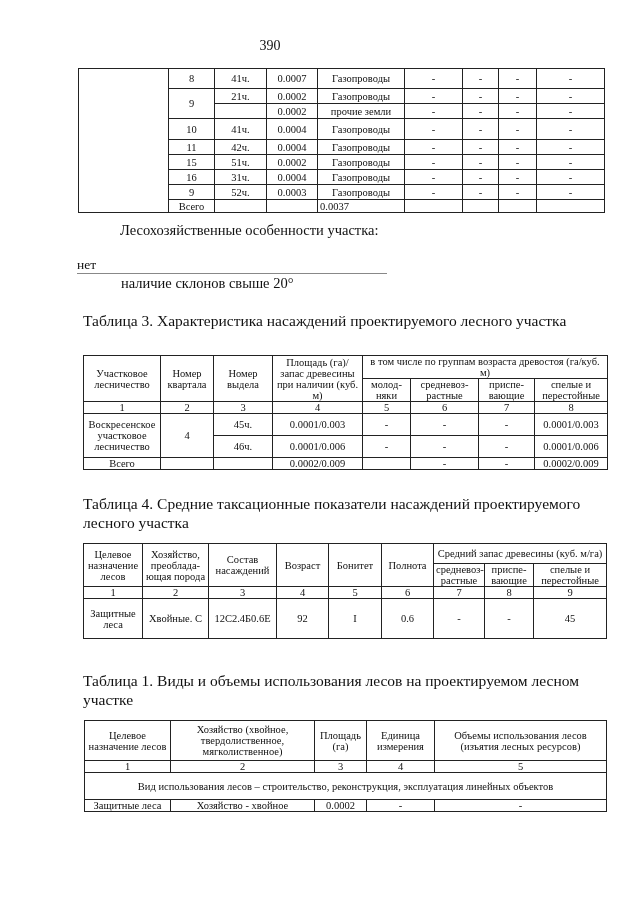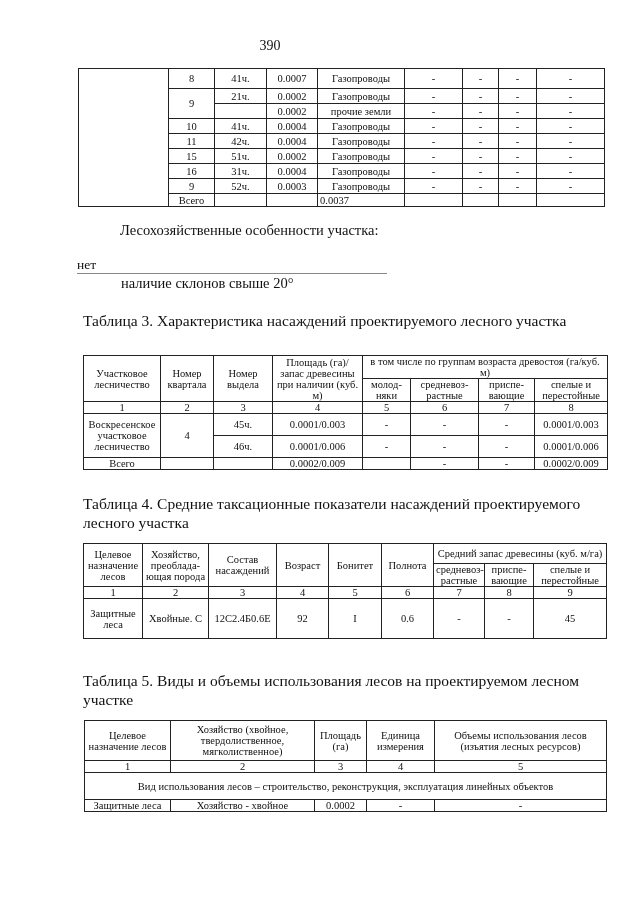--- a/index.html
+++ b/index.html
@@ -59,21 +59,21 @@
   </tr>
   <tr style="height:15px">
     <td></td>
     <td>0.0002</td>
     <td>прочие земли</td>
     <td>-</td>
     <td>-</td>
     <td>-</td>
     <td>-</td>
   </tr>
-  <tr style="height:15px">
+  <tr style="height:21px">
     <td>10</td>
     <td>41ч.</td>
     <td>0.0004</td>
     <td>Газопроводы</td>
     <td>-</td>
     <td>-</td>
     <td>-</td>
     <td>-</td>
   </tr>
   <tr style="height:15px">
@@ -249,21 +249,21 @@
     <td>92</td>
     <td>I</td>
     <td>0.6</td>
     <td>-</td>
     <td>-</td>
     <td>45</td>
   </tr>
 </tbody>
   </table>
 
-<div class="abs heading" style="left:83px; top:671px; width:500px;">Таблица 5. Виды и объемы использования лесов на проектируемом лесном участке</div>
+<div class="abs heading" style="left:83px; top:671px; width:500px;">Таблица 1. Виды и объемы использования лесов на проектируемом лесном участке</div>
 <table class="t-outer" style="left:84px; top:720px; width:522px;">
   <colgroup>
     <col style="width:86px">
       <col style="width:144px">
       <col style="width:52px">
       <col style="width:68px">
       <col style="width:172px">
   </colgroup>
   <tbody>
       <tr style="height:40px">

